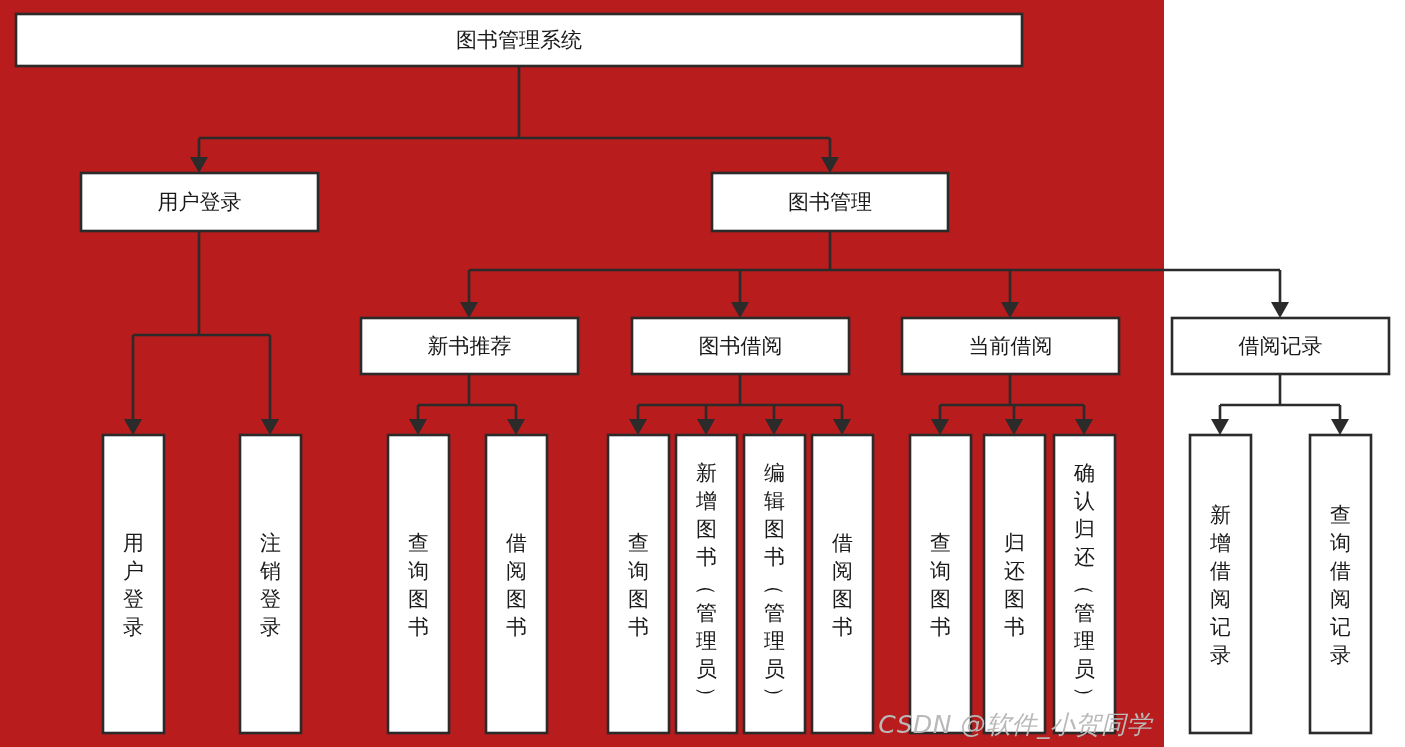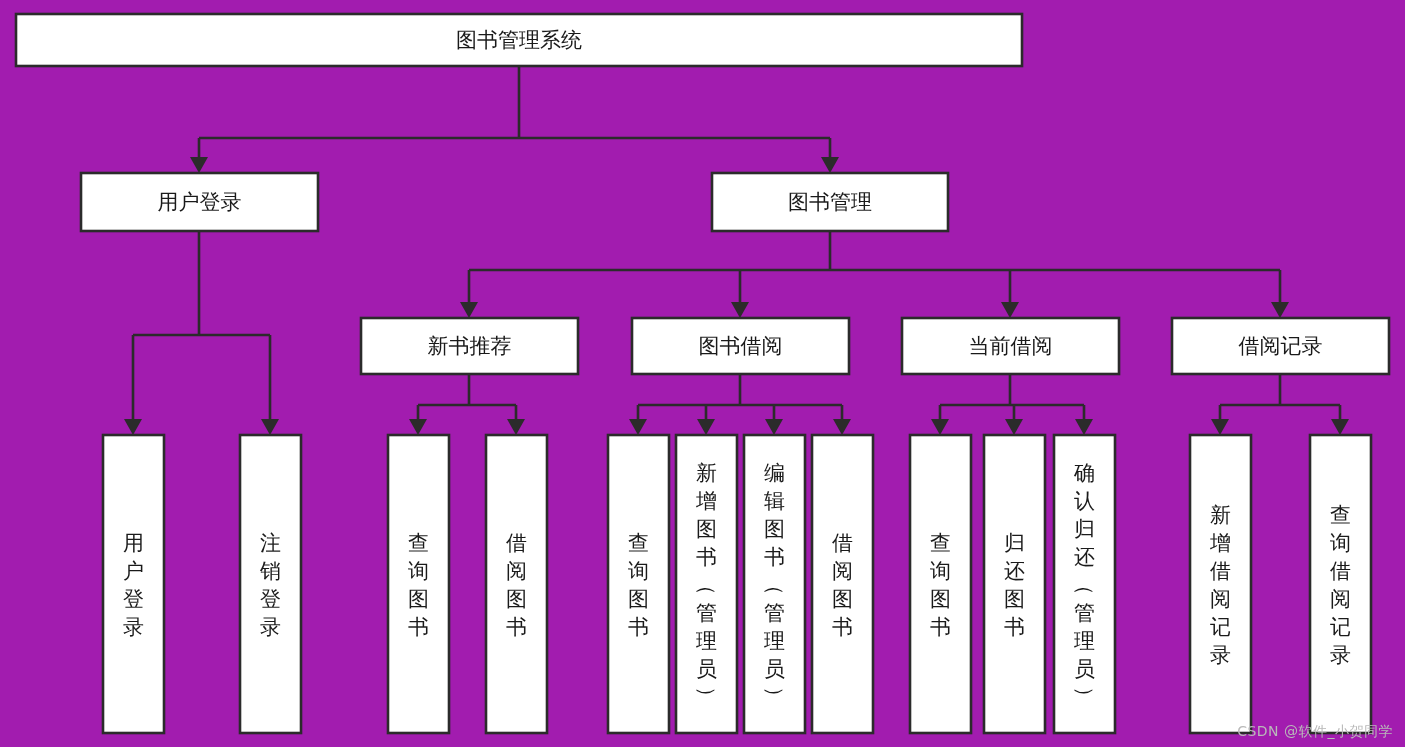--- a/index.html
+++ b/index.html
@@ -10,23 +10,23 @@
   }
   body {
     width: 1405px;
     height: 747px;
     font-family: "DejaVu Sans", "Liberation Sans", sans-serif;
     overflow: hidden;
     position: relative;
   }
   #diagram-root {
     position: relative;
-    width: 1405px;
+    width: 1164px;
     height: 747px;
-    background: #a21caf;
+    background: #b91c1c;
   }
   svg#tree-svg {
     position: absolute;
     left: 0;
     top: 0;
     width: 1405px;
     height: 747px;
     display: block;
   }
   .node-box {
@@ -55,25 +55,26 @@
     fill: #1a1a1a;
     font-family: "DejaVu Sans", "Liberation Sans", sans-serif;
     font-size: 21px;
     text-anchor: middle;
   }
   .watermark-text {
     position: absolute;
     right: 12px;
     bottom: 6px;
     font-family: "DejaVu Sans", "Liberation Sans", sans-serif;
-    font-size: 14px;
+    font-size: 25px;
     color: #b9b9b9;
     letter-spacing: 0.5px;
     white-space: nowrap;
     user-select: none;
+    font-style: italic;
   }
 </style>
 </head>
 <body>
 
 <div id="diagram-root">
   <svg id="tree-svg" viewBox="0 0 1405 747" xmlns="http://www.w3.org/2000/svg">
     <g id="connectors-layer">
         <g>
           <path d="M 519 66 L 519 138" class="connector"></path>

